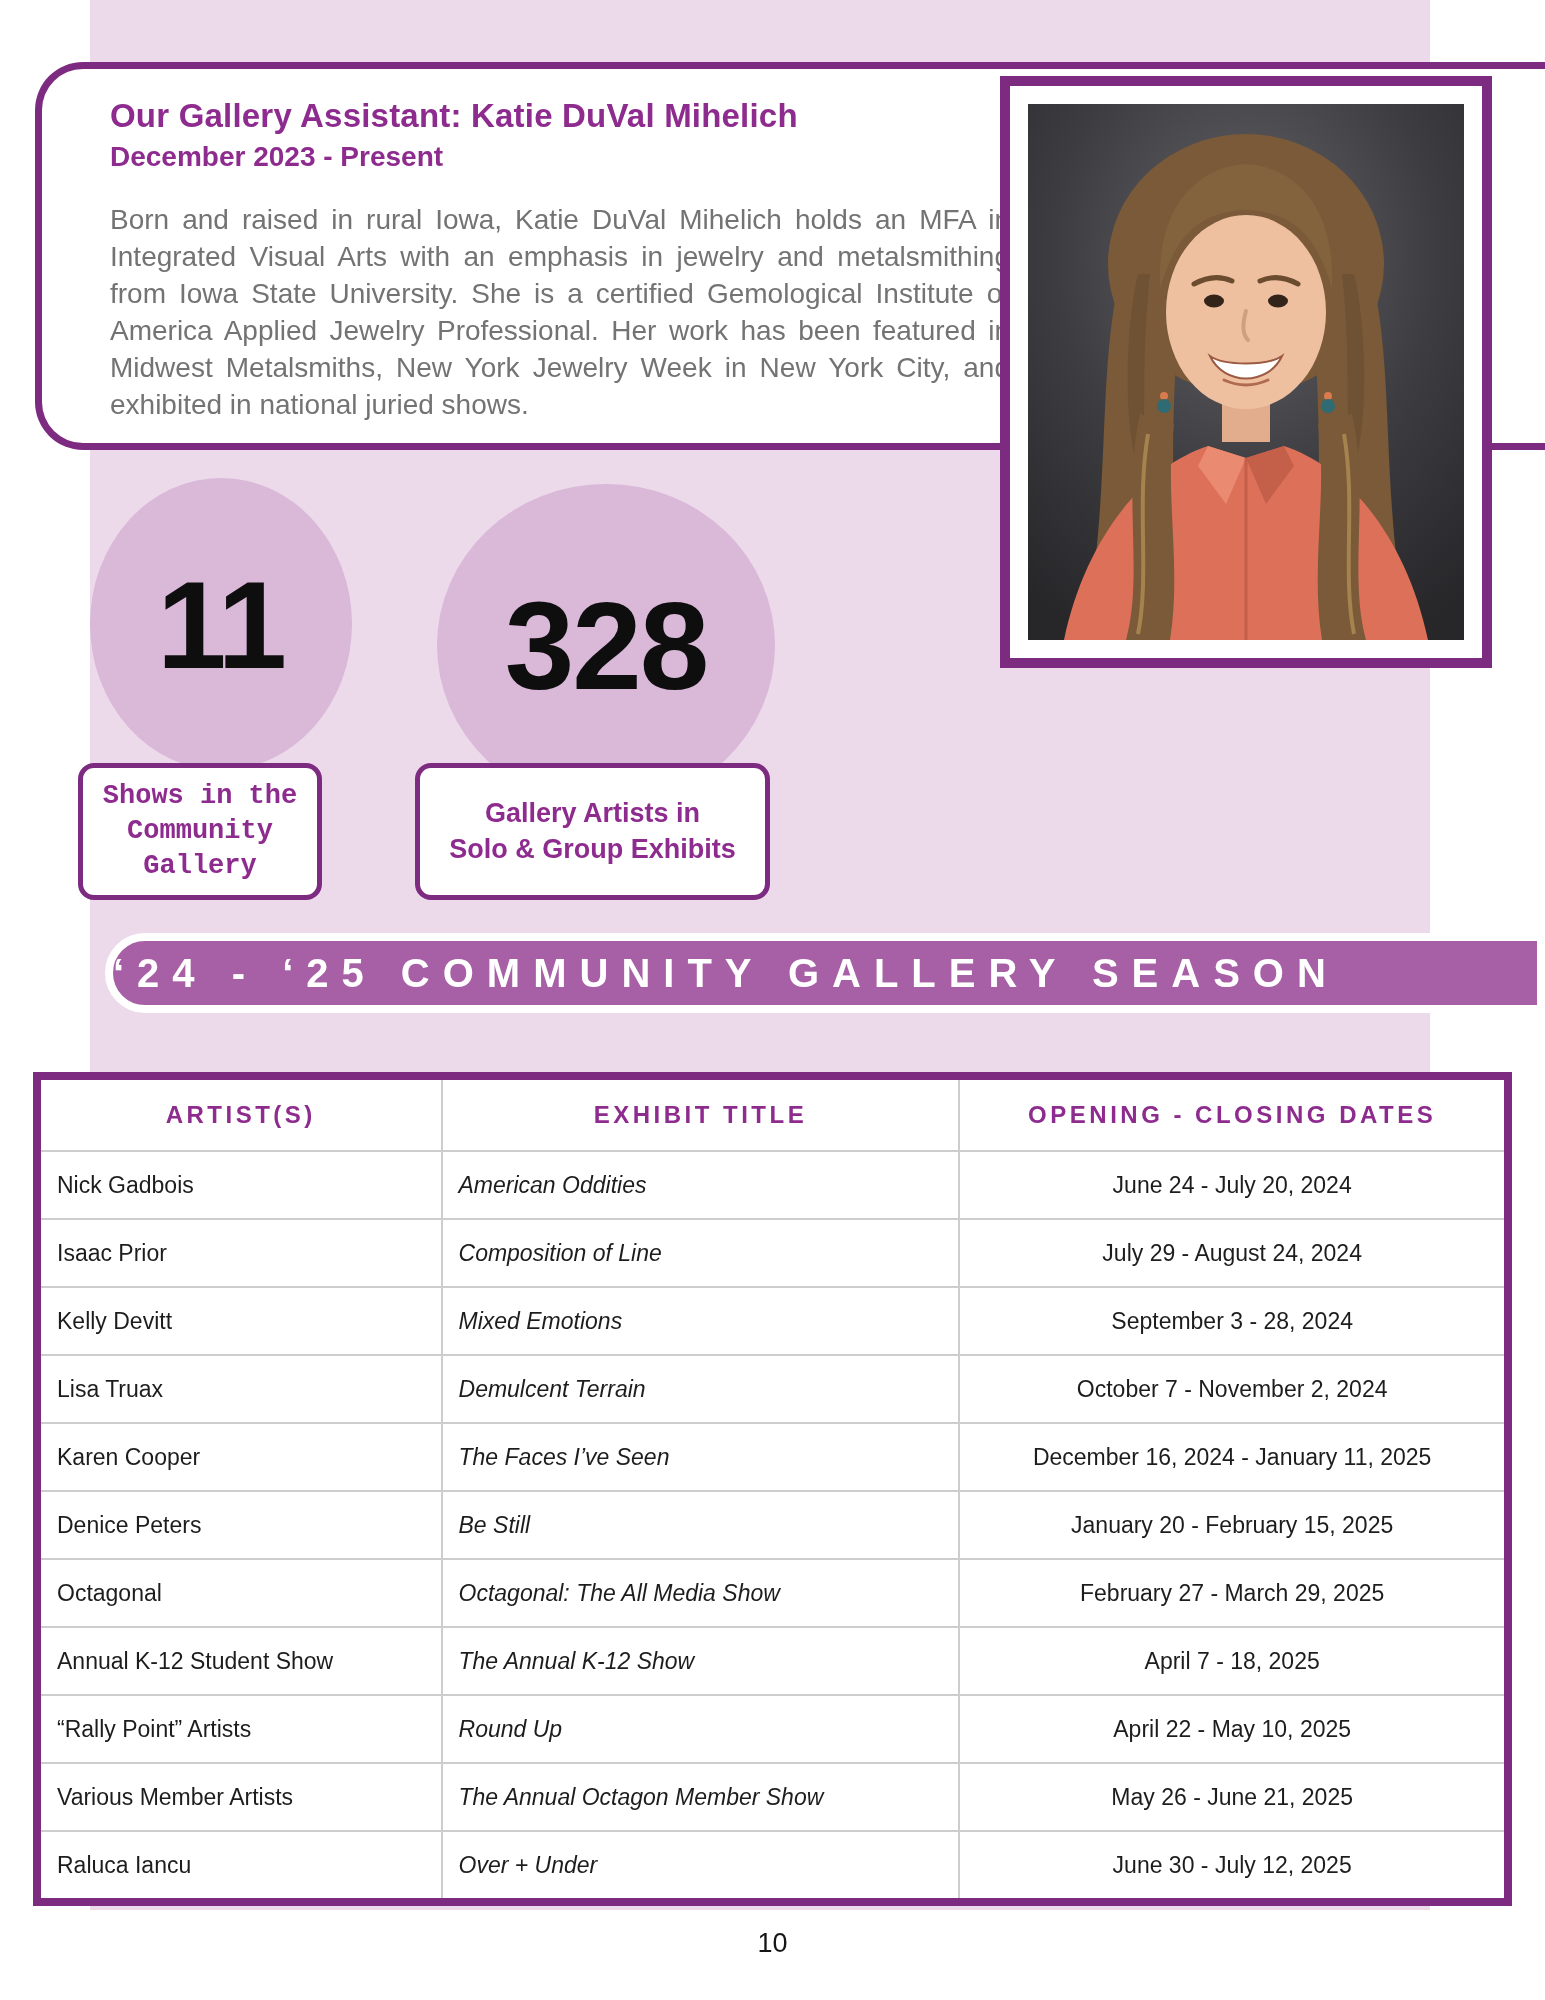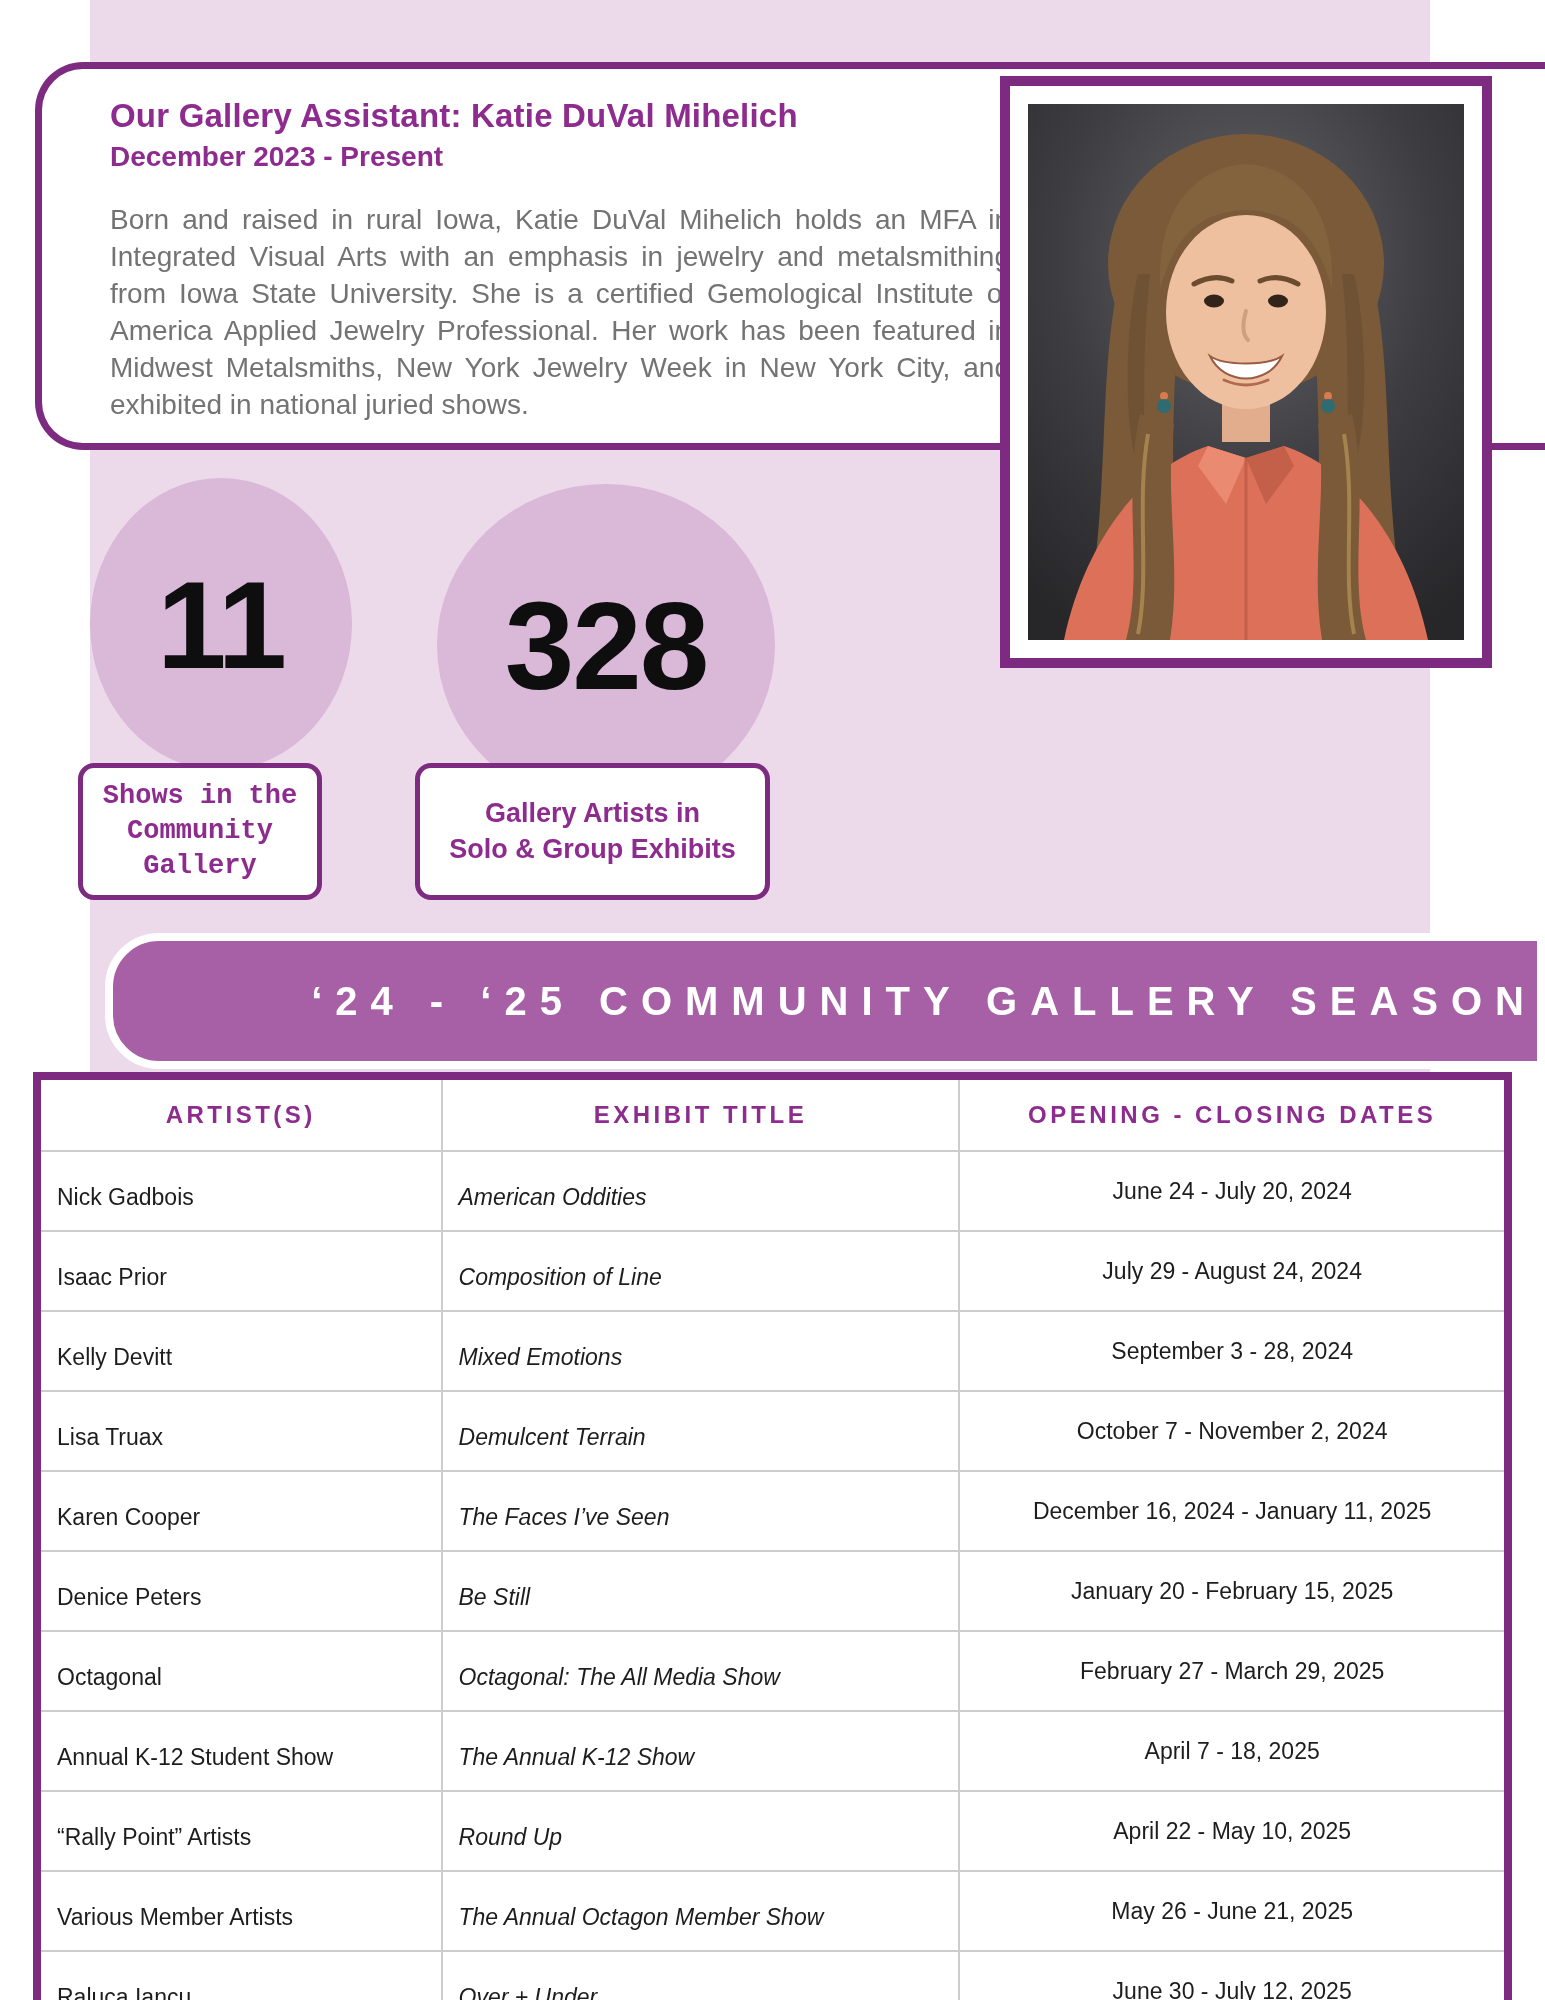--- a/index.html
+++ b/index.html
@@ -36,43 +36,43 @@
   .stat-number{font-size:125px;font-weight:800;color:#0e0e0e;letter-spacing:-2px;}
   .stat-box{
     position:absolute;background:#ffffff;border:5px solid #7d2b80;border-radius:16px;box-sizing:border-box;
     display:flex;align-items:center;justify-content:center;text-align:center;
     font-size:27px;font-weight:bold;color:#8e2b8e;line-height:1.3;white-space:pre-line;z-index:3;
   }
   .stat-box.b1{left:78px;top:763px;width:244px;height:137px;font-family:Liberation Mono, monospace;}
   .stat-box.b2{left:415px;top:763px;width:355px;height:137px;}
   
   .season-banner{
-    position:absolute;left:105px;top:933px;width:1440px;height:136px;box-sizing:border-box;
+    position:absolute;left:105px;top:933px;width:1440px;height:80px;box-sizing:border-box;
     background:#a75fa5;border:8px solid #ffffff;border-radius:54px 0 0 54px;
-    display:flex;align-items:center;justify-content:flex-end;z-index:3;
+    display:flex;align-items:center;justify-content:flex-start;z-index:3;
   }
   .season-banner span{
     color:#ffffff;font-size:40px;font-weight:bold;letter-spacing:13px;white-space:nowrap;
   }
   
   .season-table{
     position:absolute;left:33px;top:1072px;width:1479px;z-index:4;
     border-collapse:collapse;background:#ffffff;table-layout:fixed;
     border:8px solid #7d2b80;
   }
   .season-table col.w1{width:27.5%;}
   .season-table col.w2{width:35.2%;}
   .season-table col.w3{width:37.3%;}
   .season-table th{
     height:68px;font-size:24px;font-weight:bold;color:#8e2b8e;letter-spacing:3.5px;
     text-align:center;border:2px solid #cdcdcd;background:#ffffff;
   }
   .season-table td{
     height:66px;font-size:23px;color:#1d1d1d;border:2px solid #cdcdcd;background:#ffffff;
-    padding:12px 10px 0 16px;
+    padding:0 10px 0 16px;
   }
   .season-table td.c-title{font-style:italic;}
   .season-table td.c-dates{text-align:center;padding:0 26px;}
   .page-number{
     position:absolute;left:0;top:1928px;width:100%;text-align:center;
     font-size:27px;color:#151515;z-index:2;
   }
 </style>
 </head>
 <body>

